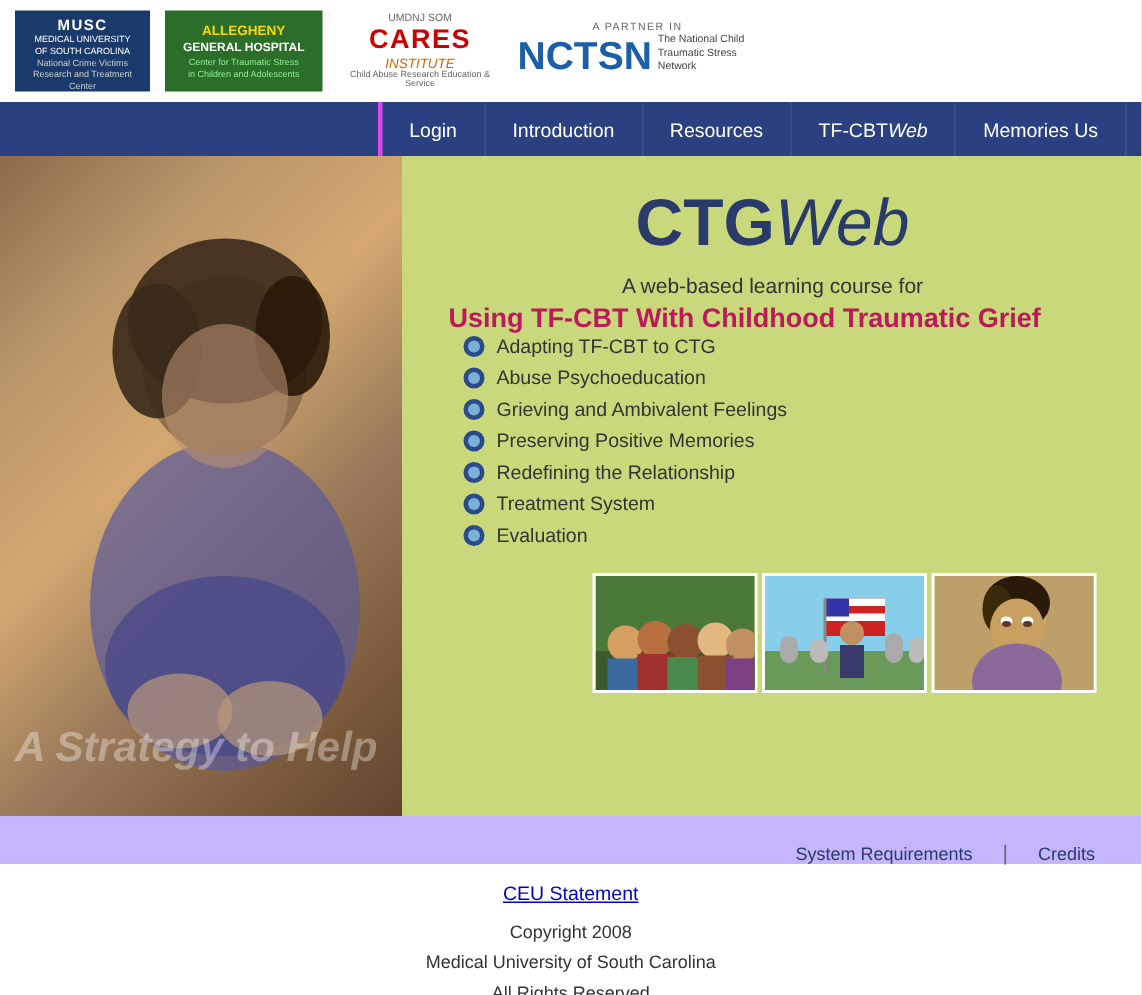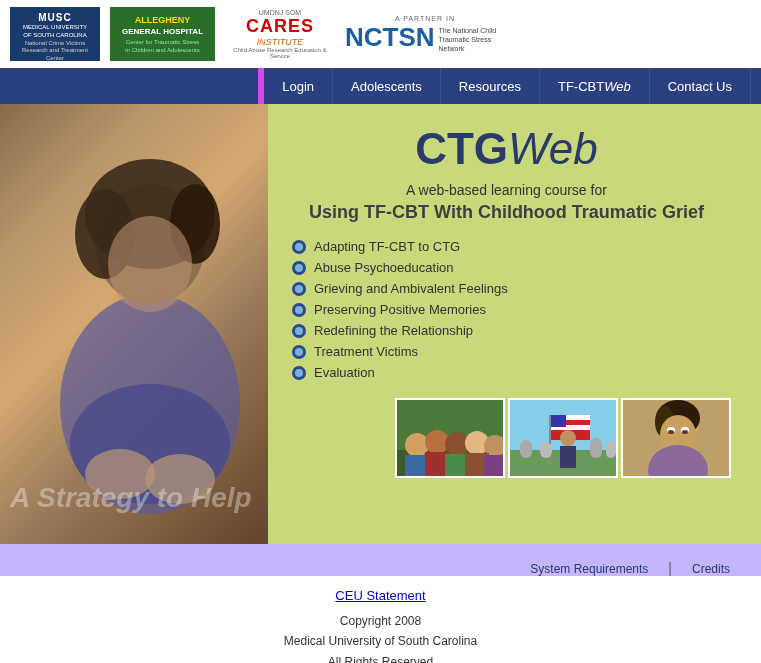--- a/index.html
+++ b/index.html
@@ -63,21 +63,21 @@
 
     .logo-nctsn {
       display: flex;
       flex-direction: column;
       align-items: center;
       width: 160px;
       height: 54px;
       justify-content: center;
     }
     .nctsn-partner { font-size: 7px; color: #666; letter-spacing: 1px; }
-    .nctsn-main { display: flex; align-items: flex-end; gap: 4px; }
+    .nctsn-main { display: flex; align-items: flex-start; gap: 4px; }
     .nctsn-text { font-size: 26px; font-weight: bold; color: #1a5fa8; }
     .nctsn-sub-text { font-size: 7px; color: #444; line-height: 1.3; }
 
     
     #nav-bar {
       background: #2a4080;
       display: flex;
       justify-content: flex-end;
       align-items: center;
       padding: 0 10px;
@@ -86,21 +86,21 @@
     .nav-item {
       color: #fff;
       font-size: 13px;
       padding: 0 18px;
       height: 36px;
       display: flex;
       align-items: center;
       cursor: pointer;
       border-right: 1px solid #3a5090;
     }
-    .nav-item:first-child { border-left: 6px solid #d946ef; }
+    .nav-item:first-child { border-left: 3px solid #d946ef; }
     .nav-italic { font-style: italic; }
 
     
     #main-area {
       position: relative;
       background: #c8d87a;
       min-height: 440px;
       display: flex;
     }
 
@@ -137,21 +137,21 @@
       font-size: 28px;
       color: rgba(255,255,255,0.35);
       font-style: italic;
       font-weight: bold;
       white-space: nowrap;
     }
 
     
     #right-content {
       flex: 1;
-      padding: 20px 30px 10px 14px;
+      padding: 20px 30px 10px 31px;
       display: flex;
       flex-direction: column;
     }
 
     #ctg-title {
       text-align: center;
       margin-bottom: 8px;
     }
     #ctg-title .ctg-main {
       font-size: 44px;
@@ -164,25 +164,24 @@
       font-weight: normal;
       color: #2a3a6a;
     }
     #ctg-subtitle {
       text-align: center;
       font-size: 14px;
       color: #333;
       margin-bottom: 4px;
     }
     #ctg-using {
-      text-align: center;
+      text-align: left;
       font-size: 18px;
-      color: #404040;
+      color: #be185d;
       font-weight: bold;
-      margin-bottom: 16px;
     }
 
     #course-list {
       list-style: none;
       margin-left: 10px;
     }
     #course-list li {
       display: flex;
       align-items: center;
       gap: 8px;
@@ -301,31 +300,31 @@
       </div>
     </div>
   </div>
 </div>
 
 <div id="nav-bar">
   <div class="nav-item">
     <span>Login</span>
   </div>
   <div class="nav-item">
-    <span>Adolescents</span>
+    <span>Introduction</span>
   </div>
   <div class="nav-item">
     <span>Resources</span>
   </div>
   <div class="nav-item">
     <span>TF-CBT</span>
       <span class="nav-italic">Web</span>
   </div>
   <div class="nav-item">
-    <span>Contact Us</span>
+    <span>Memories Us</span>
   </div>
 </div>
 
 <div id="main-area">
 
   <div id="left-photo">
     <div class="child-photo-bg">
 
       <svg class="child-silhouette" viewBox="0 0 260 400" xmlns="http://www.w3.org/2000/svg">
 
@@ -383,21 +382,21 @@
       <li>
         <span class="bullet-circle">
             <span class="bullet-inner"></span>
           </span>
         <span>Redefining the Relationship</span>
       </li>
       <li>
         <span class="bullet-circle">
             <span class="bullet-inner"></span>
           </span>
-        <span>Treatment Victims</span>
+        <span>Treatment System</span>
       </li>
       <li>
         <span class="bullet-circle">
             <span class="bullet-inner"></span>
           </span>
         <span>Evaluation</span>
       </li>
     </ul>
 
     <div id="bottom-photos">

